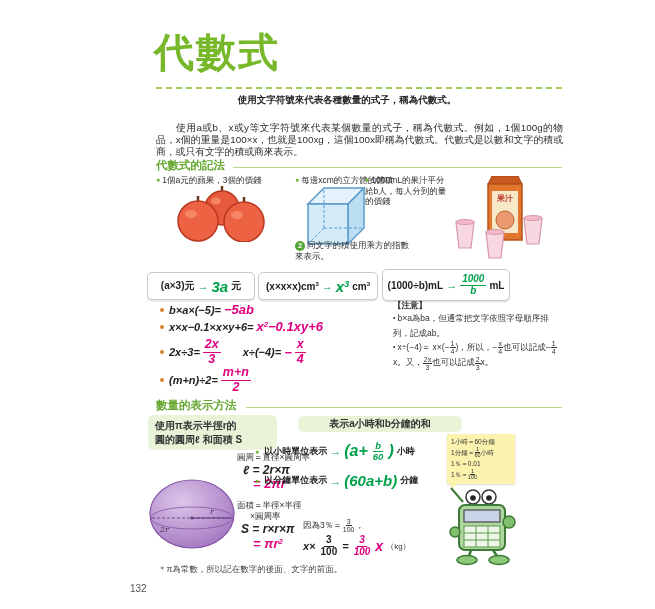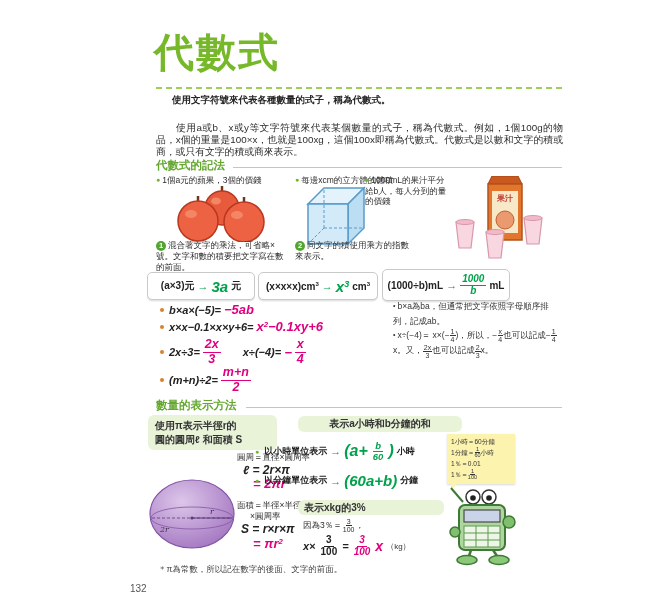--- a/index.html
+++ b/index.html
@@ -64,21 +64,21 @@
   .foot{font-size:8.5px;color:#444;}
   .pagenum{font-size:10px;color:#555;}
 </style>
 </head>
 <body>
 
 <div class="page">
 
   <div class="abs title" style="left:154px;top:32px;">代數式</div>
   <div class="abs dashed" style="left:156px;top:87px;width:406px;"></div>
-  <div class="abs subtitle" style="left:172px;top:94px;width:406px;">使用文字符號來代表各種數量的式子，稱為代數式。</div>
+  <div class="abs subtitle" style="left:144px;top:94px;width:406px;text-align:center;">使用文字符號來代表各種數量的式子，稱為代數式。</div>
 
 
   <div class="abs body-text" style="left:156px;top:122px;width:407px;">使用a或b、x或y等文字符號來代表某個數量的式子，稱為代數式。例如，1個100g的物品，x個的重量是100×x，也就是100xg，這個100x即稱為代數式。代數式是以數和文字的積或商，或只有文字的積或商來表示。</div>
 
   <div class="abs green-sub" style="left:156px;top:158px;">代數式的記法</div>
   <div class="abs green-rule" style="left:233px;top:167px;width:329px;"></div>
 
   <div class="abs cap" style="left:156px;top:175px;white-space:nowrap;">
     <span class="bul">●</span><span>1個a元的蘋果，3個的價錢</span>
   </div>
@@ -117,23 +117,20 @@
     <text x="57" y="25" font-size="8" font-weight="bold" fill="#c0392b" text-anchor="middle">果汁</text>
     <circle cx="57" cy="44" r="9" fill="#ea9a6e" stroke="#c06030" stroke-width="1"></circle>
     <polygon points="8,46 26,46 23,72 11,72" fill="#f8d7e0" stroke="#d898ab" stroke-width="1.2"></polygon>
     <ellipse cx="17" cy="46" rx="9" ry="2.5" fill="#f3b9c9" stroke="#d898ab" stroke-width="1"></ellipse>
     <polygon points="38,56 56,56 53,82 41,82" fill="#f8d7e0" stroke="#d898ab" stroke-width="1.2"></polygon>
     <ellipse cx="47" cy="56" rx="9" ry="2.5" fill="#f3b9c9" stroke="#d898ab" stroke-width="1"></ellipse>
     <polygon points="76,42 94,42 91,68 79,68" fill="#f8d7e0" stroke="#d898ab" stroke-width="1.2"></polygon>
     <ellipse cx="85" cy="42" rx="9" ry="2.5" fill="#f3b9c9" stroke="#d898ab" stroke-width="1"></ellipse>
   </svg>
 
-  <div class="abs note" style="left:156px;top:240px;width:134px;">
-    <span class="nbdg">1</span><span>混合著文字的乘法，可省略×號。文字和數的積要把文字寫在數的前面。</span>
-  </div>
   <div class="abs note" style="left:295px;top:240px;width:118px;">
     <span class="nbdg">2</span><span>同文字的積使用乘方的指數來表示。</span>
   </div>
 
   <div class="abs fbox" style="left:147px;top:272px;width:106px;height:26px;">
     <span class="lhs">(a×3)元</span>
     <span class="arrow">→</span>
     <span class="gbig">3a</span>
     <span class="unit">元</span>
   </div>
@@ -181,20 +178,21 @@
   <div class="abs eq" style="left:160px;top:366px;height:28px;">
     <span class="odot"></span>
     <span class="l">(m+n)÷2=</span>
     <span class="frac mag mfrac">
       <span class="fn">m+n</span>
       <span class="fd">2</span>
     </span>
   </div>
 
   <div class="abs notice" style="left:393px;top:299px;width:172px;">
+    <div class="lbl">【注意】</div>
     <div><span class="bul" style="color:#333;">•</span><span>b×a為ba，但通常把文字依照字母順序排列，記成ab。</span></div>
     <div><span class="bul" style="color:#333;">•</span><span>x÷(−4)＝ x×(−</span><span class="tfrac">
           <span class="fn">1</span>
           <span class="fd">4</span>
         </span><span>)，所以，−</span><span class="tfrac">
           <span class="fn">x</span>
           <span class="fd">4</span>
         </span><span>也可以記成−</span><span class="tfrac">
           <span class="fn">1</span>
           <span class="fd">4</span>
@@ -269,21 +267,20 @@
           <span class="fn">1</span>
           <span>60</span>
         </span><span>小時</span></div>
     <div>1％＝0.01</div>
     <div><span>1％＝</span><span class="sfrac">
           <span class="fn">1</span>
           <span>100</span>
         </span></div>
   </div>
 
-  <div class="abs gbox ghead" style="left:298px;top:500px;width:140px;height:15px;padding-left:6px;">表示xkg的3%</div>
 
   <div class="abs small-lab" style="left:303px;top:518px;">
     <span>因為3％＝</span><span class="tfrac">
         <span class="fn">3</span>
         <span class="fd">100</span>
       </span><span>，</span>
   </div>
 
   <div class="abs eq" style="left:303px;top:533px;height:26px;">
     <span class="l">x×</span>

